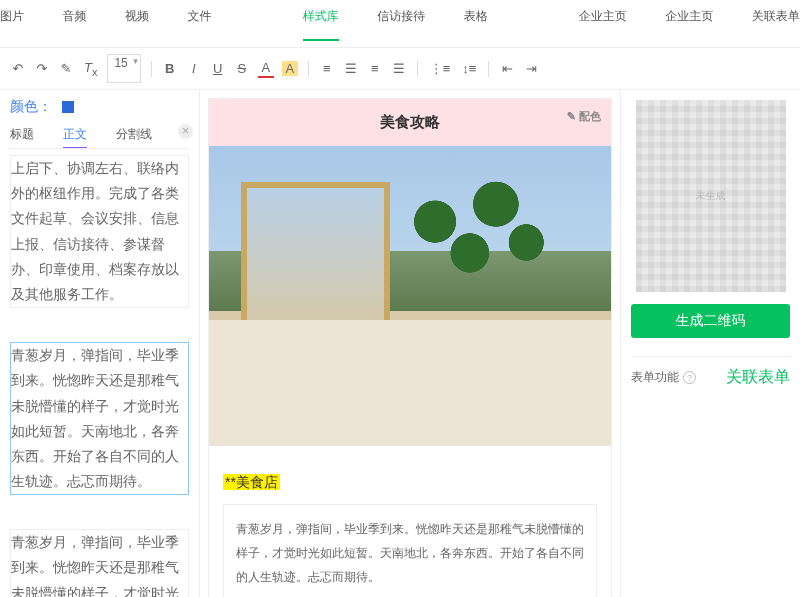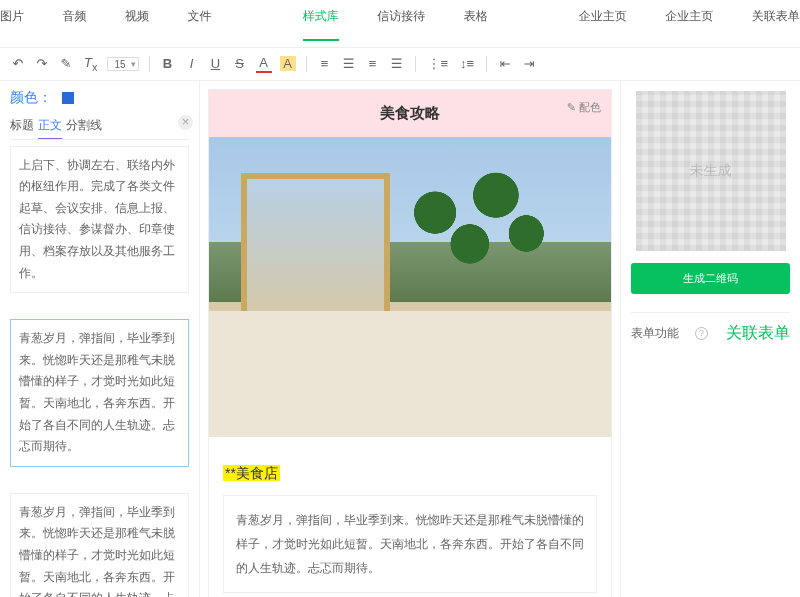--- a/index.html
+++ b/index.html
@@ -4,48 +4,48 @@
 <style>
 *{box-sizing:border-box;margin:0;padding:0}
 body{font-family:"Microsoft YaHei",sans-serif;font-size:12px;color:#333;background:#fff;width:800px;height:597px;overflow:hidden}
 .topbar{display:flex;gap:4px;padding:8px 0 6px 0;justify-content:space-between;border-bottom:1px solid #eee}
 .topbar span{color:#555;cursor:pointer}
 .topbar span.active{color:#07c160;border-bottom:2px solid #07c160;padding-bottom:14px}
 .topbar .gap{width:14px}
 .toolbar{display:flex;align-items:center;gap:8px;padding:6px 10px;border-bottom:1px solid #eee;color:#666;font-size:13px}
 .toolbar .sep{width:1px;height:16px;background:#ddd;margin:0 2px}
 .toolbar .btn{min-width:16px;text-align:center;cursor:pointer;padding:1px 2px}
-.toolbar .fsz{border:1px solid #ddd;padding:1px 12px 0 6px;font-size:10px;position:relative}
+.toolbar .fsz{border:1px solid #ddd;padding:1px 12px 12px 6px;font-size:12px;position:relative}
 .toolbar .fsz::after{content:"▾";position:absolute;right:2px;font-size:9px;color:#999}
 .main{display:flex;height:calc(100% - 64px)}
 .left{width:200px;border-right:1px solid #eee;padding:8px 10px;overflow:hidden;position:relative}
 .colorrow{font-size:14px;color:#3b82f6;margin-bottom:6px;display:flex;align-items:center;gap:10px}
 .swatch{width:12px;height:12px;background:#2a6ad6;display:inline-block}
-.ltabs{display:flex;gap:4px;border-bottom:1px solid #eee;margin-bottom:6px}
+.ltabs{display:flex;gap:29px;border-bottom:1px solid #eee;margin-bottom:6px}
 .ltabs span{padding:4px 0;color:#555;cursor:pointer}
 .ltabs span.active{color:#3b82f6;border-bottom:1px solid #8b5cf6}
 .lclose{position:absolute;right:6px;top:34px;color:#aaa;font-size:13px;cursor:pointer;background:#eee;border-radius:50%;width:15px;height:15px;line-height:14px;text-align:center}
-.card{border:1px solid #eee;padding:8px;font-size:12px;line-height:1.8;color:#666;margin-bottom:26px}
+.card{border:1px solid #eee;font-size:14px;line-height:1.8;color:#666;margin-bottom:34px}
 .card.sel{border:1px solid #8ec9f0}
 .center{flex:1;padding:8px;overflow-y:auto;background:#fff}
 .doc{border:1px solid #eee}
 .dhead{background:#fde1e4;padding:14px 10px;text-align:center;font-size:15px;font-weight:bold;color:#333;position:relative}
-.dhead .cfg{position:absolute;right:10px;top:10px;font-size:11px;color:#888;font-weight:normal}
+.dhead .cfg{position:absolute;right:10px;top:10px;font-size:11px;color:#888;font-weight:bold}
 .photo{width:100%;height:300px;background:linear-gradient(180deg,#a8c8e8 0%,#b8d4ec 35%,#7a9770 35%,#5d7a4f 55%,#d8c9a8 55%,#eae0cc 100%);position:relative;overflow:hidden}
 .photo::before{content:"";position:absolute;left:8%;top:12%;width:34%;height:48%;border:6px solid #c9a962;background:linear-gradient(180deg,#b8d0e6,#d6c8a6)}
 .photo::after{content:"";position:absolute;right:6%;top:2%;width:54%;height:58%;background:radial-gradient(ellipse 24% 30% at 30% 40%,#2e6d2b 40%,transparent 41%),radial-gradient(ellipse 26% 32% at 58% 30%,#2e6d2b 40%,transparent 41%),radial-gradient(ellipse 22% 28% at 46% 58%,#2e6d2b 40%,transparent 41%),radial-gradient(ellipse 20% 26% at 72% 52%,#2e6d2b 40%,transparent 41%)}
 .tablecloth{position:absolute;bottom:0;left:0;right:0;height:42%;background:#ece4d4}
 .dbody{padding:28px 14px}
 .tag{background:#fff200;color:#333;font-size:14px;padding:0 2px}
 .quote{border:1px solid #eee;padding:12px;font-size:12px;line-height:2;color:#666;margin-top:12px}
 .right{width:180px;padding:10px;border-left:1px solid #eee}
-.qr{width:150px;height:160px;margin:0 auto 12px;background:repeating-linear-gradient(0deg,#e9e9e9 0 6px,#f4f4f4 6px 12px),repeating-linear-gradient(90deg,#e9e9e9 0 6px,#f4f4f4 6px 12px);background-blend-mode:multiply;display:flex;align-items:center;justify-content:center;color:#bbb;font-size:14px}
-.genbtn{width:100%;background:#07c160;color:#fff;text-align:center;padding:8px 0;border-radius:3px;font-size:11px;cursor:pointer;margin-bottom:18px}
+.qr{width:150px;height:192px;margin:0 auto 12px;background:repeating-linear-gradient(0deg,#e9e9e9 0 6px,#f4f4f4 6px 12px),repeating-linear-gradient(90deg,#e9e9e9 0 6px,#f4f4f4 6px 12px);background-blend-mode:multiply;display:flex;align-items:center;justify-content:center;color:#bbb;font-size:10px}
+.genbtn{width:100%;background:#07c160;color:#fff;text-align:center;padding:8px 0;border-radius:3px;font-size:14px;cursor:pointer;margin-bottom:18px}
 .formrow{display:flex;justify-content:space-between;align-items:center;padding-top:10px;border-top:1px solid #eee}
-.formrow .lbl{color:#666;font-size:12px;display:flex;align-items:center;gap:16px}
+.formrow .lbl{color:#666;font-size:12px;display:flex;align-items:center;gap:4px}
 .formrow .link{color:#07c160;font-size:16px;cursor:pointer}
 .qmark{display:inline-flex;width:13px;height:13px;border:1px solid #bbb;border-radius:50%;font-size:9px;color:#bbb;align-items:center;justify-content:center}
 </style>
 </head>
 <body>
 
 <div class="topbar">
   <span>图片</span>
   <span>音频</span>
   <span>视频</span>

